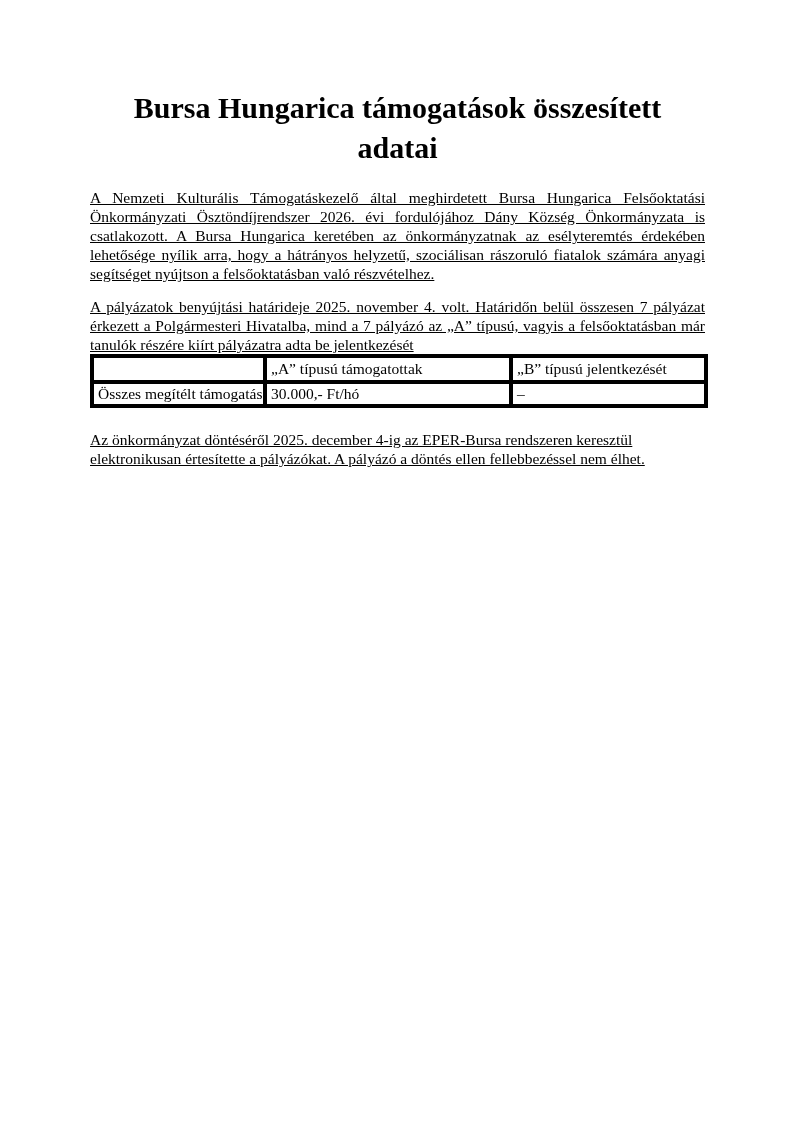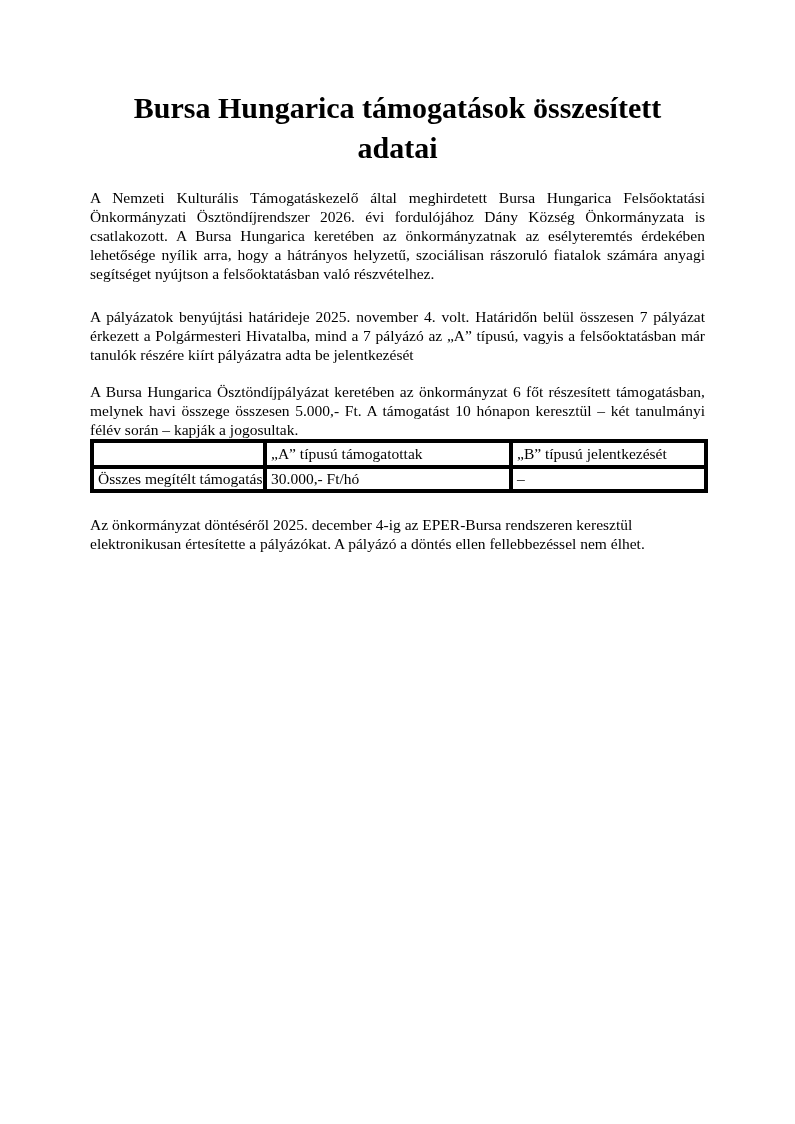--- a/index.html
+++ b/index.html
@@ -25,24 +25,25 @@
     margin: 88px auto 5px auto;
     font-size: 30px;
     line-height: 40px;
     font-weight: bold;
     text-align: center;
   }
   .body-par {
     font-size: 15.5px;
     line-height: 19px;
     margin: 0;
+    text-decoration: underline;
   }
   .justify { text-align: justify; }
   .par-intro    { margin-top: 20px; }
-  .par-deadline { margin-top: 24px; }
+  .par-deadline { margin-top: 14px; }
   .par-award    { margin-top: 18px; }
   .par-closing  { margin-top: 22px; }
   .table-caption {
     font-size: 15.5px;
     line-height: 19px;
     font-weight: bold;
     margin: 34px 0 1px 0;
   }
   table.summary {
     border-collapse: collapse;
@@ -71,21 +72,20 @@
 
 <div class="page">
   <div class="content">
 
     <h1 class="doc-title">Bursa Hungarica támogatások összesített adatai</h1>
 
     <p class="body-par justify par-intro">A Nemzeti Kulturális Támogatáskezelő által meghirdetett Bursa Hungarica Felsőoktatási Önkormányzati Ösztöndíjrendszer 2026. évi fordulójához Dány Község Önkormányzata is csatlakozott. A Bursa Hungarica keretében az önkormányzatnak az esélyteremtés érdekében lehetősége nyílik arra, hogy a hátrányos helyzetű, szociálisan rászoruló fiatalok számára anyagi segítséget nyújtson a felsőoktatásban való részvételhez.</p>
 
     <p class="body-par justify par-deadline">A pályázatok benyújtási határideje 2025. november 4. volt. Határidőn belül összesen 7 pályázat érkezett a Polgármesteri Hivatalba, mind a 7 pályázó az „A” típusú, vagyis a felsőoktatásban már tanulók részére kiírt pályázatra adta be jelentkezését</p>
 
-    <p class="body-par justify par-award">A Bursa Hungarica Ösztöndíjpályázat keretében az önkormányzat 6 főt részesített támogatásban, melynek havi összege összesen 5.000,- Ft. A támogatást 10 hónapon keresztül – két tanulmányi félév során – kapják a jogosultak.</p>
 
 
     <table class="summary">
       <colgroup>
         <col class="c1">
           <col class="c2">
           <col class="c3">
       </colgroup>
       <thead>
         <tr>

